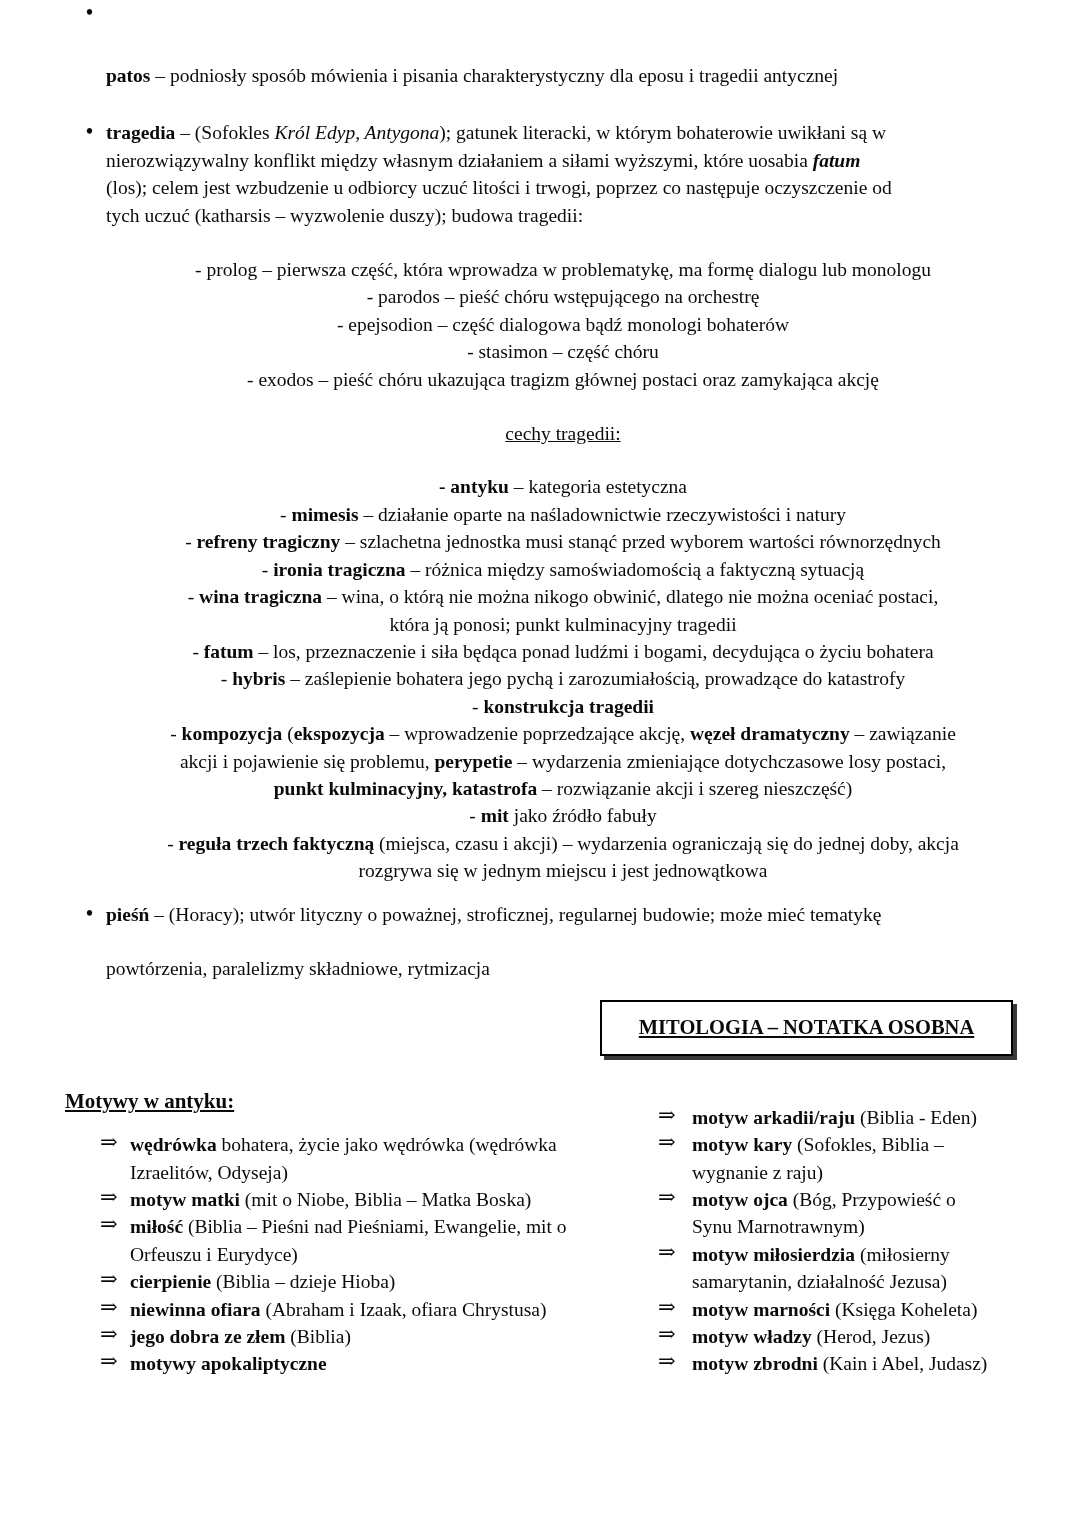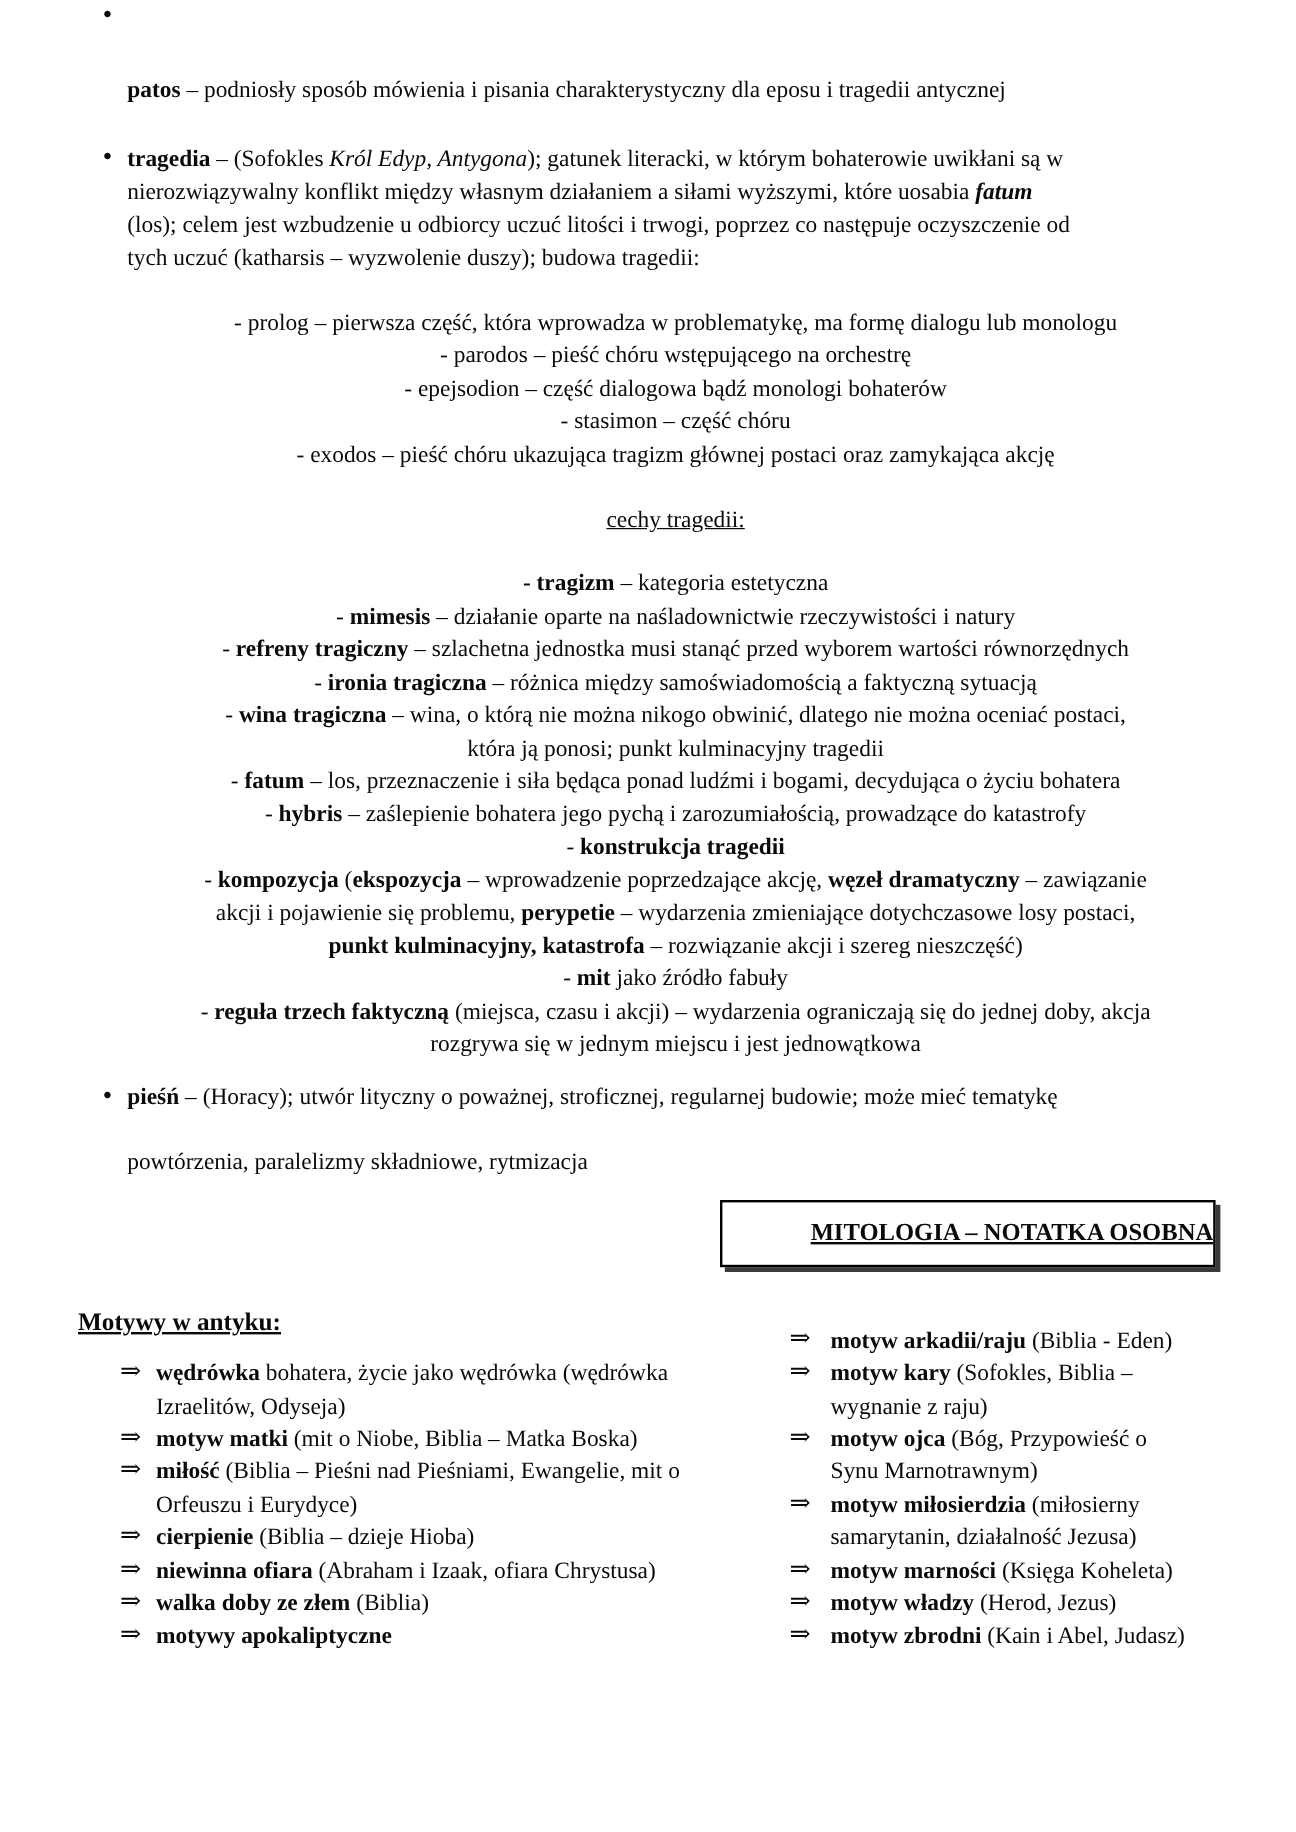--- a/index.html
+++ b/index.html
@@ -24,21 +24,21 @@
   .sub{margin-left:98px;width:930px;text-align:center;}
   .parts-block{margin-top:27px;}
   .cechy-heading{margin-top:27px;text-decoration:underline;}
   .features-block{margin-top:26px;}
 
   
   .box-row{display:flex;justify-content:flex-end;padding-right:67px;margin-top:17px;}
   .notes-box{
     box-sizing:border-box;width:413px;border:2px solid #000;
     box-shadow:4px 4px 0 #3a3a3a;background:#fff;
-    text-align:right;padding:5px 0 7px;
+    text-align:center;padding:5px 0 7px;
   }
   .box-line{font-weight:bold;text-decoration:underline;font-size:20.5px;line-height:40px;}
 
   
   .motifs-row{display:flex;align-items:flex-end;margin-top:30px;}
   .motifs-left{margin-left:65px;width:530px;}
   .motifs-heading{font-size:21px;font-weight:bold;text-decoration:underline;line-height:28px;}
   .motif-list{margin-top:16px;margin-left:35px;}
   .motif-item{position:relative;padding-left:30px;}
   .motif-item .arrow{position:absolute;left:0;top:-2px;font-size:21px;}
@@ -65,21 +65,21 @@
     <p>- prolog – pierwsza część, która wprowadza w problematykę, ma formę dialogu lub monologu</p>
     <p>- parodos – pieść chóru wstępującego na orchestrę</p>
     <p>- epejsodion – część dialogowa bądź monologi bohaterów</p>
     <p>- stasimon – część chóru</p>
     <p>- exodos – pieść chóru ukazująca tragizm głównej postaci oraz zamykająca akcję</p>
   </div>
 
   <p class="sub cechy-heading">cechy tragedii:</p>
 
   <div class="sub features-block">
-    <p><span class="b">- tragizm</span><span> – kategoria estetyczna</span></p>
+    <p><span class="b">- antyku</span><span> – kategoria estetyczna</span></p>
     <p><span>- </span><span class="b">mimesis</span><span> – działanie oparte na naśladownictwie rzeczywistości i natury</span></p>
     <p><span>- </span><span class="b">refreny tragiczny</span><span> – szlachetna jednostka musi stanąć przed wyborem wartości równorzędnych</span></p>
     <p><span>- </span><span class="b">ironia tragiczna</span><span> – różnica między samoświadomością a faktyczną sytuacją</span></p>
     <p><span>- </span><span class="b">wina tragiczna</span><span> – wina, o którą nie można nikogo obwinić, dlatego nie można oceniać postaci,</span><br><span>która ją ponosi; punkt kulminacyjny tragedii</span></p>
     <p><span>- </span><span class="b">fatum</span><span> – los, przeznaczenie i siła będąca ponad ludźmi i bogami, decydująca o życiu bohatera</span></p>
     <p><span>- </span><span class="b">hybris</span><span> – zaślepienie bohatera jego pychą i zarozumiałością, prowadzące do katastrofy</span></p>
     <p><span>- </span><span class="b">konstrukcja tragedii</span></p>
     <p><span>- </span><span class="b">kompozycja</span><span> (</span><span class="b">ekspozycja</span><span> – wprowadzenie poprzedzające akcję, </span><span class="b">węzeł dramatyczny</span><span> – zawiązanie</span><br><span>akcji i pojawienie się problemu, </span><span class="b">perypetie</span><span> – wydarzenia zmieniające dotychczasowe losy postaci,</span><br><span class="b">punkt kulminacyjny, katastrofa</span><span> – rozwiązanie akcji i szereg nieszczęść)</span></p>
     <p><span>- </span><span class="b">mit</span><span> jako źródło fabuły</span></p>
     <p><span>- </span><span class="b">reguła trzech faktyczną</span><span> (miejsca, czasu i akcji) – wydarzenia ograniczają się do jednej doby, akcja</span><br><span>rozgrywa się w jednym miejscu i jest jednowątkowa</span></p>
@@ -115,21 +115,21 @@
         <div class="motif-item">
           <span class="arrow">⇒</span>
           <span><span class="b">cierpienie</span><span> (Biblia – dzieje Hioba)</span></span>
         </div>
         <div class="motif-item">
           <span class="arrow">⇒</span>
           <span><span class="b">niewinna ofiara</span><span> (Abraham i Izaak, ofiara Chrystusa)</span></span>
         </div>
         <div class="motif-item">
           <span class="arrow">⇒</span>
-          <span><span class="b">walka doby ze złem</span><span> (Biblia)</span></span>
+          <span><span class="b">jego dobra ze złem</span><span> (Biblia)</span></span>
         </div>
         <div class="motif-item">
           <span class="arrow">⇒</span>
           <span><span class="b">motywy apokaliptyczne</span></span>
         </div>
       </div>
     </div>
     <div class="motifs-right">
       <div class="motif-list">
         <div class="motif-item">

